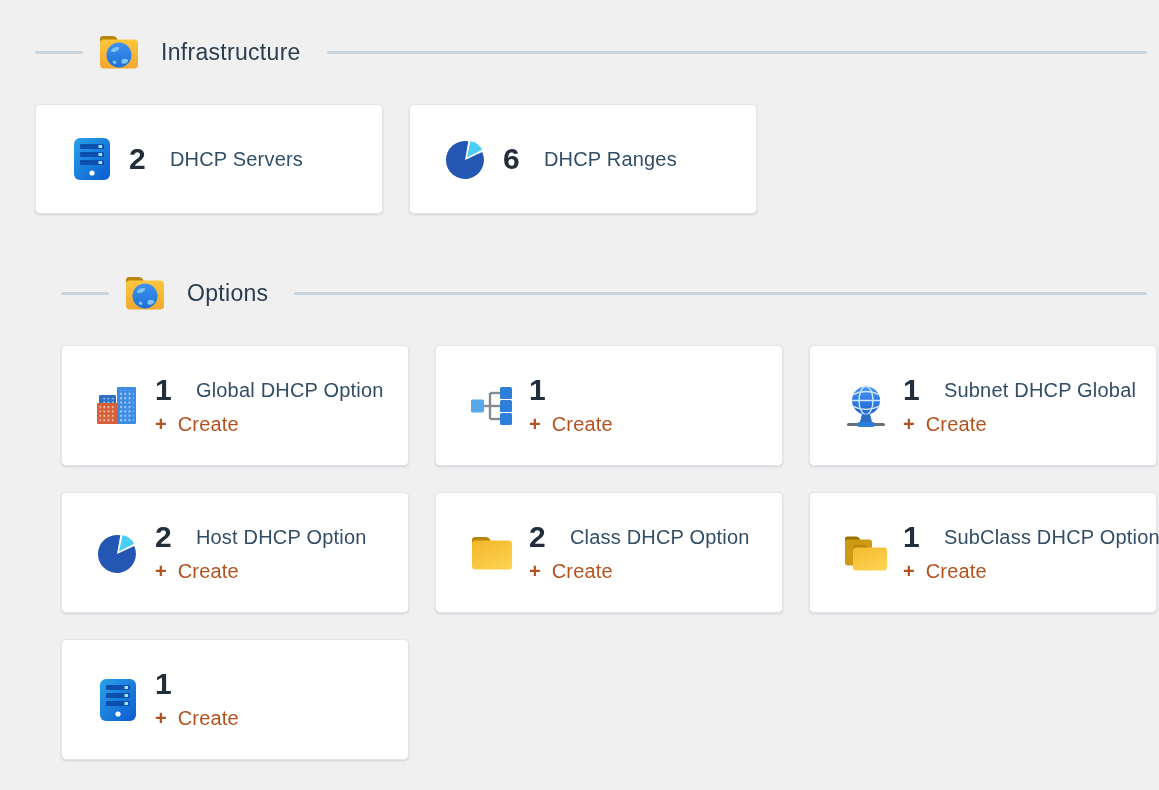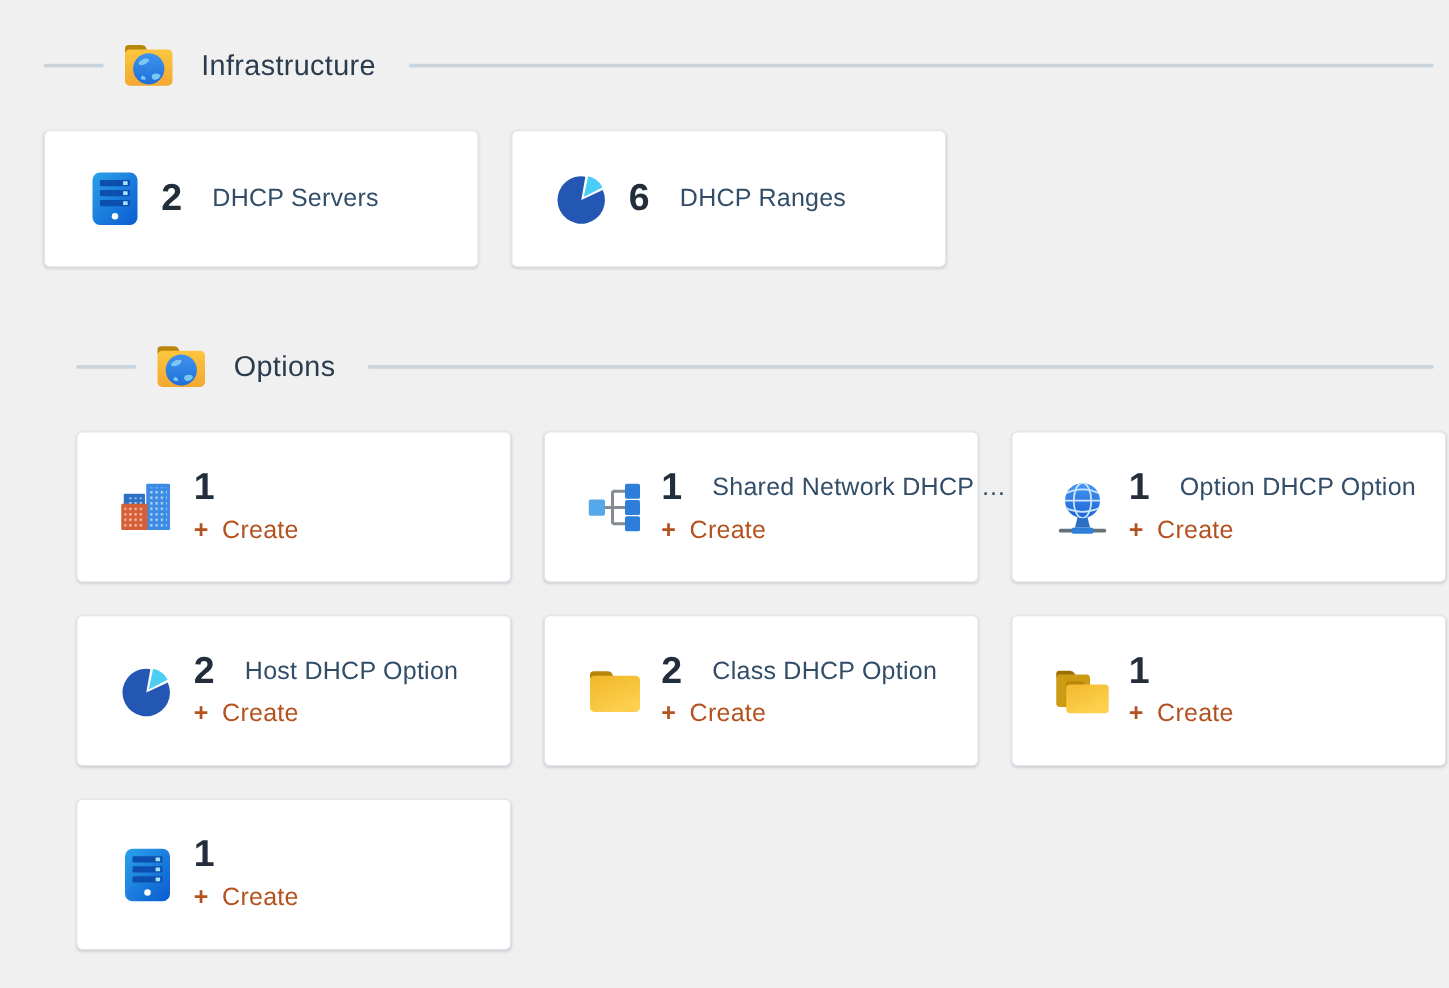--- a/index.html
+++ b/index.html
@@ -188,20 +188,21 @@
   <rect x="6.5" y="14" width="12.5" height="24" fill="url(#wB)"></rect>
   <rect x="22" y="3" width="19" height="37" rx="1" fill="#3e8be4"></rect>
   <rect x="24.5" y="6" width="14" height="32" fill="url(#wB)"></rect>
   <rect x="2" y="19" width="21" height="21" rx="1" fill="#d65f38"></rect>
   <rect x="4.5" y="22" width="16.5" height="16" fill="url(#wO)"></rect>
 </svg>
             </span>
     <div class="card-body">
       <div class="stat-line">
         <span class="count">1</span>
+        <span class="label">Global DHCP Option</span>
       </div>
       <a class="create" href="#">
         <span class="plus">+</span>
         <span class="create-text">Create</span>
       </a>
     </div>
   </div>
 
   <div class="card with-create">
     <span class="card-icon">
@@ -215,21 +216,20 @@
   </g>
   <rect x="1" y="13.5" width="13" height="13" rx="1.5" fill="#55a9ea"></rect>
   <rect x="30" y="1" width="12" height="12" rx="1.5" fill="#2e7fd9"></rect>
   <rect x="30" y="14" width="12" height="12" rx="1.5" fill="#2e7fd9"></rect>
   <rect x="30" y="27" width="12" height="12" rx="1.5" fill="#2e7fd9"></rect>
 </svg>
             </span>
     <div class="card-body">
       <div class="stat-line">
         <span class="count">1</span>
-        <span class="label">Shared Network DHCP …</span>
       </div>
       <a class="create" href="#">
         <span class="plus">+</span>
         <span class="create-text">Create</span>
       </a>
     </div>
   </div>
 
   <div class="card with-create">
     <span class="card-icon">
@@ -251,21 +251,21 @@
     <ellipse cx="22" cy="16.5" rx="7" ry="14"></ellipse>
     <path d="M8 11 q14 -7 28 0"></path>
     <path d="M8 22 q14 7 28 0"></path>
     <line x1="8" y1="16.5" x2="36" y2="16.5"></line>
   </g>
 </svg>
             </span>
     <div class="card-body">
       <div class="stat-line">
         <span class="count">1</span>
-        <span class="label">Option DHCP Option</span>
+        <span class="label">Subnet DHCP Global</span>
       </div>
       <a class="create" href="#">
         <span class="plus">+</span>
         <span class="create-text">Create</span>
       </a>
     </div>
   </div>
 
   <div class="card with-create">
     <span class="card-icon">
@@ -322,20 +322,21 @@
                 </defs>
   <path d="M2 8 V5 Q2 2.5 4.5 2.5 H13 Q15.5 2.5 16.5 4.6 L17.8 8 Z" fill="#9a7006"></path>
   <rect x="2" y="5.5" width="27" height="26" rx="3" fill="#cc9a13"></rect>
   <path d="M10 16 V13.5 Q10 11 12.5 11 H21 Q23.5 11 24.5 13.2 L25.8 16.5 Z" fill="#b8860b"></path>
   <rect x="10" y="13.5" width="34" height="23" rx="3" fill="url(#fsG)"></rect>
 </svg>
             </span>
     <div class="card-body">
       <div class="stat-line">
         <span class="count">1</span>
+        <span class="label">SubClass DHCP Option</span>
       </div>
       <a class="create" href="#">
         <span class="plus">+</span>
         <span class="create-text">Create</span>
       </a>
     </div>
   </div>
 
   <div class="card with-create">
     <span class="card-icon">

